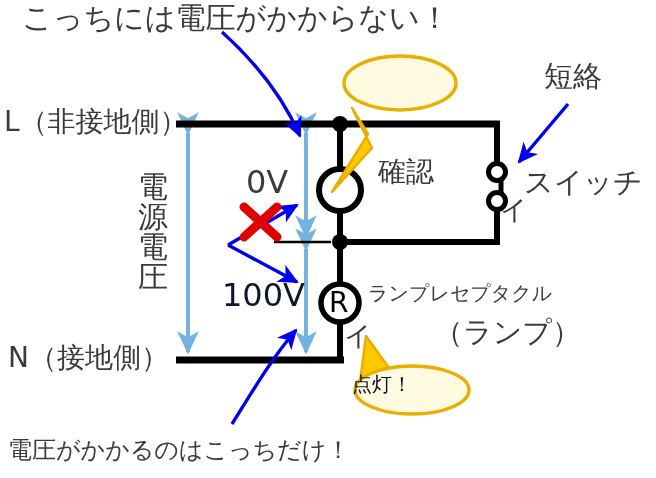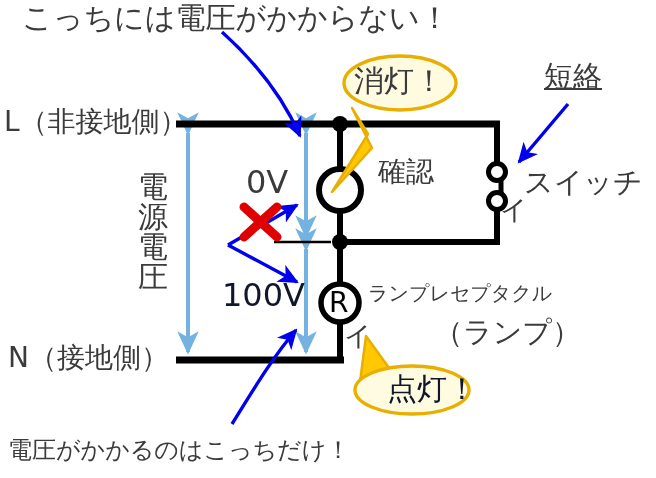--- a/index.html
+++ b/index.html
@@ -121,19 +121,18 @@
 
   <div class="lbl" style="left:368px;top:283px;font-size:20px;">ランプレセプタクル</div>
   <div class="lbl" style="left:434px;top:318px;font-size:29px;">（ランプ）</div>
 
   <div class="lbl" style="left:344px;top:322px;font-size:27px;">イ</div>
 
   <div class="lbl" style="left:524px;top:168px;font-size:29px;">スイッチ</div>
 
   <div class="lbl" style="left:500px;top:196px;font-size:27px;">イ</div>
 
-  <div class="lbl" style="left:544px;top:62px;font-size:29px;text-decoration:underline;">短絡</div>
+  <div class="lbl" style="left:544px;top:62px;font-size:29px;">短絡</div>
 
-  <div class="lbl" style="left:354px;top:66px;font-size:30px;">消灯！</div>
 
-  <div class="lbl red" style="left:387px;top:374px;font-size:30px;">点灯！</div>
+  <div class="lbl red" style="left:352px;top:374px;font-size:20px;">点灯！</div>
 
 </div>
 
 </body></html>

